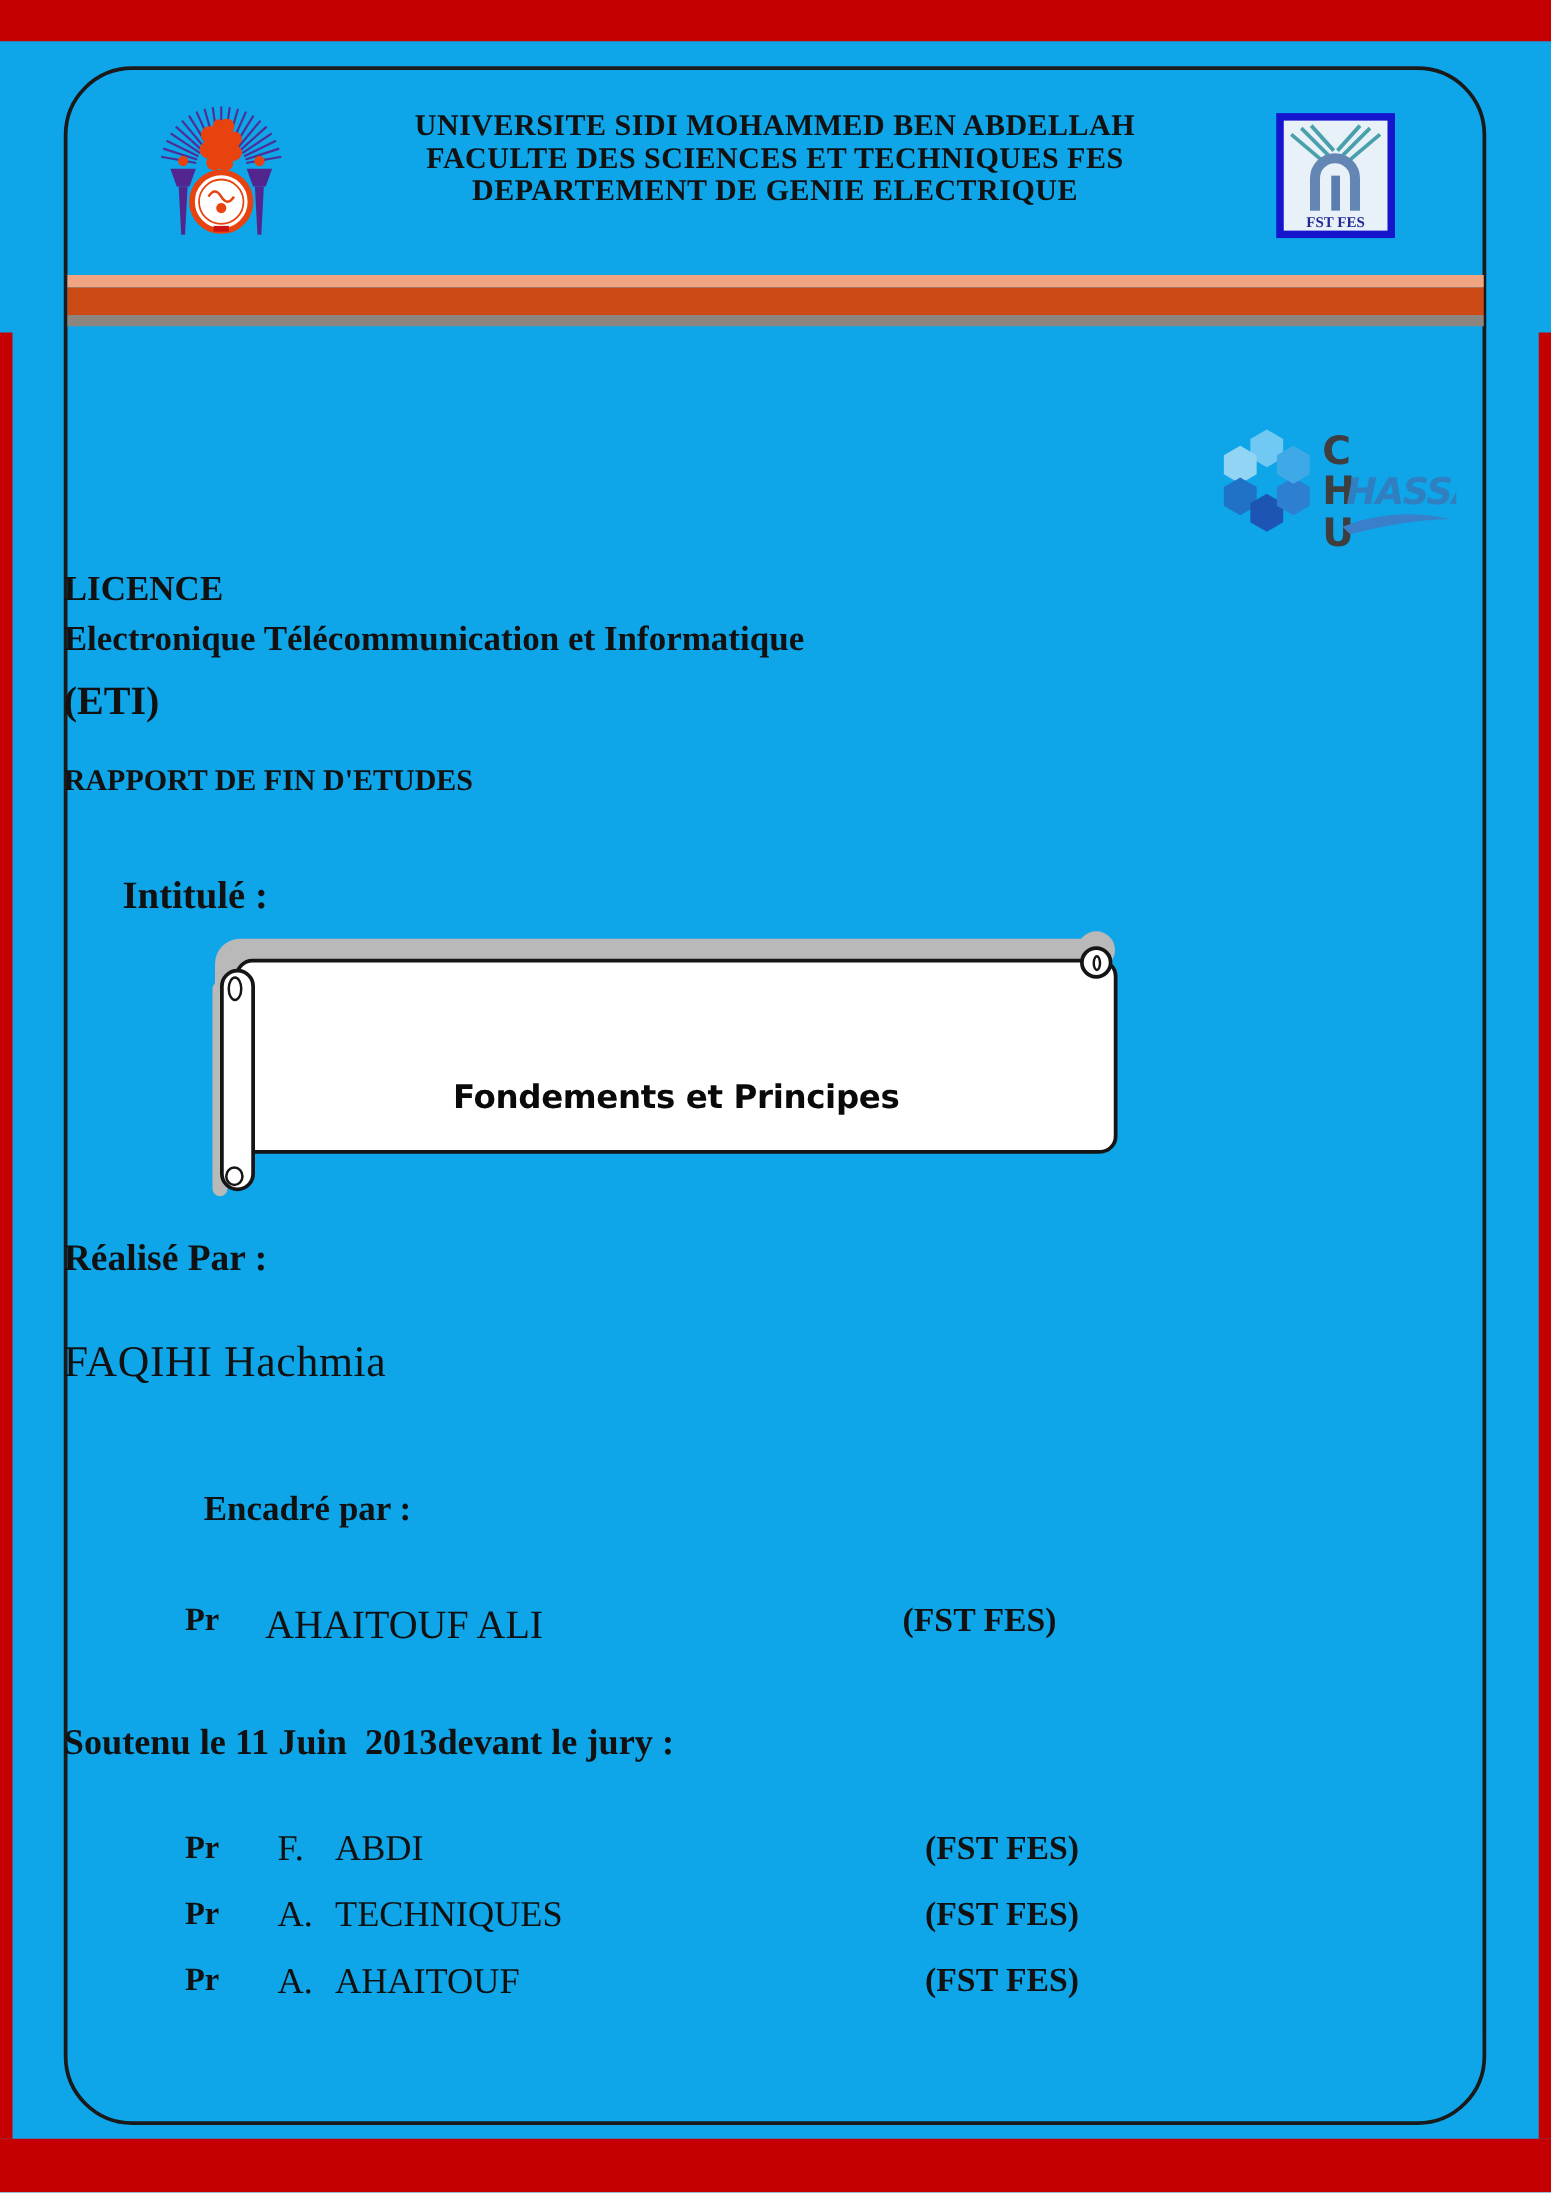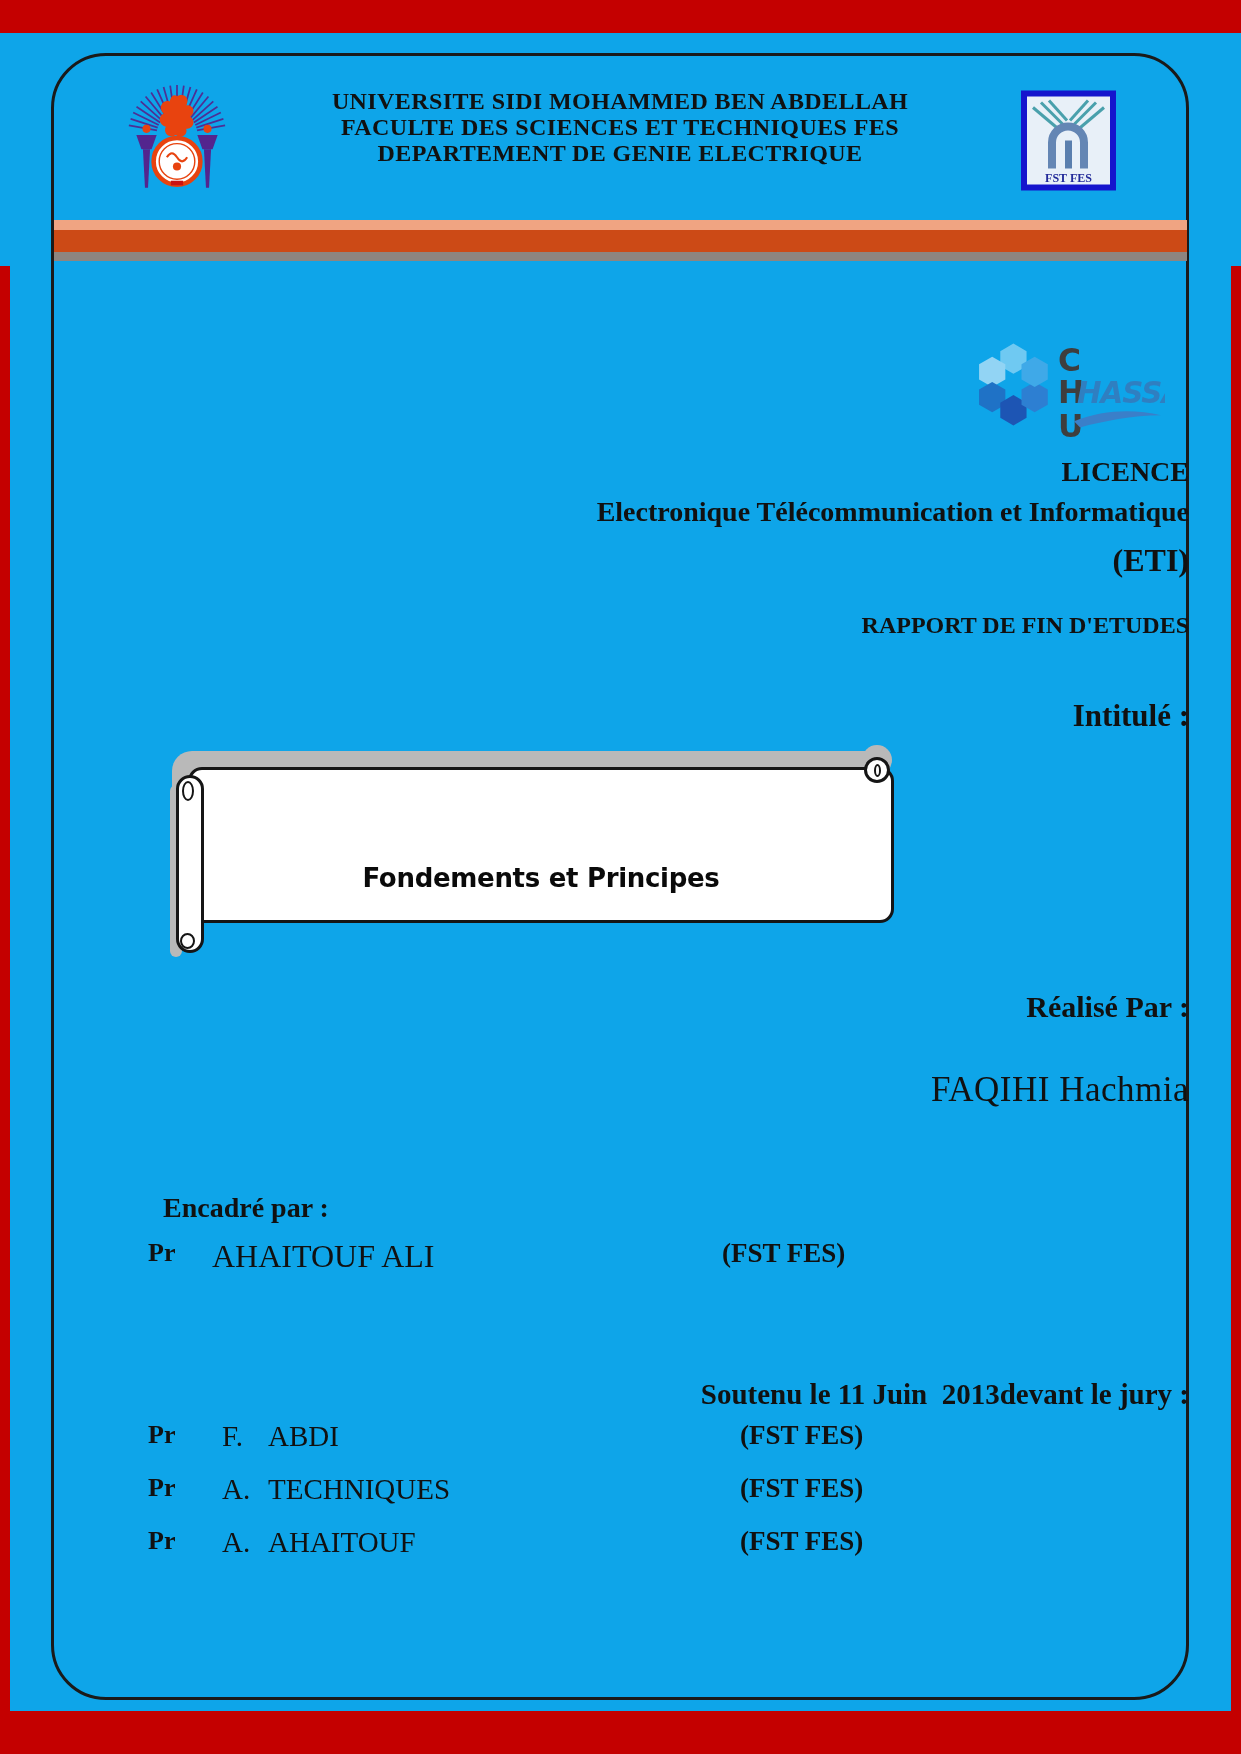--- a/index.html
+++ b/index.html
@@ -20,26 +20,26 @@
   .univ-logo{position:absolute;left:123px;top:78px;}
   .fst-logo{position:absolute;left:1020px;top:90px;}
   
   .band{position:absolute;left:54px;top:220px;width:1133px;}
   .band div{width:100%;}
   .band .b1{height:10px;}
   .band .b2{height:22px;}
   .band .b3{height:9px;}
   .chu-logo{position:absolute;left:973px;top:328px;}
   
-  .cline{position:absolute;left:51px;width:1138px;text-align:right;font-weight:bold;}
+  .cline{position:absolute;left:51px;width:1138px;text-align:left;font-weight:bold;}
   .licence{top:456px;font-size:28px;}
   .program{top:496px;font-size:28px;}
   .eti{top:542px;font-size:32px;}
   .rapport{top:612px;font-size:24px;}
-  .intitule{top:698px;font-size:31px;}
+  .intitule{top:698px;font-size:31px;padding-left:47px;}
   .realise{top:990px;font-size:30px;}
   .author-name{top:1070px;font-size:35px;font-weight:normal;letter-spacing:.5px;}
   .soutenu{top:1352px;font-size:29px;white-space:pre;margin-top:26px;}
   
   .banner{position:absolute;left:168px;top:745px;width:745px;height:215px;}
   .banner *{position:absolute;box-sizing:border-box;}
   .b-shadow{left:4px;top:6px;width:718px;height:164px;border-radius:20px;background:#b9b9b9;}
   .b-shadow2{left:2px;top:40px;width:12px;height:172px;border-radius:6px;background:#b9b9b9;}
   .b-knob{left:694px;top:0;width:30px;height:30px;border-radius:50%;background:#b9b9b9;}
   .b-box{left:20px;top:22px;width:706px;height:156px;background:#fff;
@@ -55,21 +55,21 @@
   .b-curl-inner{left:7px;top:4px;width:7px;height:13px;border:2px solid #151515;
                 border-radius:50%;background:#fff;}
   .b-text{left:20px;width:706px;text-align:center;z-index:4;
           font-family:"DejaVu Sans", sans-serif;font-weight:bold;font-size:26px;
           letter-spacing:-0.3px;color:#0a0a0a;}
   .b-line1{top:36px;}
   .b-line2{top:118px;}
   
   .encadre{position:absolute;left:148px;top:1192px;font-size:28px;font-weight:bold;margin-left:15px;}
   .person-row{position:absolute;left:0;width:1241px;height:44px;}
-  .person-row span{position:absolute;}
+  .person-row span{position:absolute;margin-top:43px;}
   .p-title{left:148px;font-size:26px;font-weight:bold;}
   .p-sup-name{left:212px;font-size:32px;}
   .p-sup-aff{left:722px;font-size:27px;font-weight:bold;}
   .p-init{left:222px;font-size:29px;}
   .p-name{left:268px;font-size:29px;}
   .p-aff{left:740px;font-size:27px;font-weight:bold;}
 </style>
 </head>
 <body>
 

